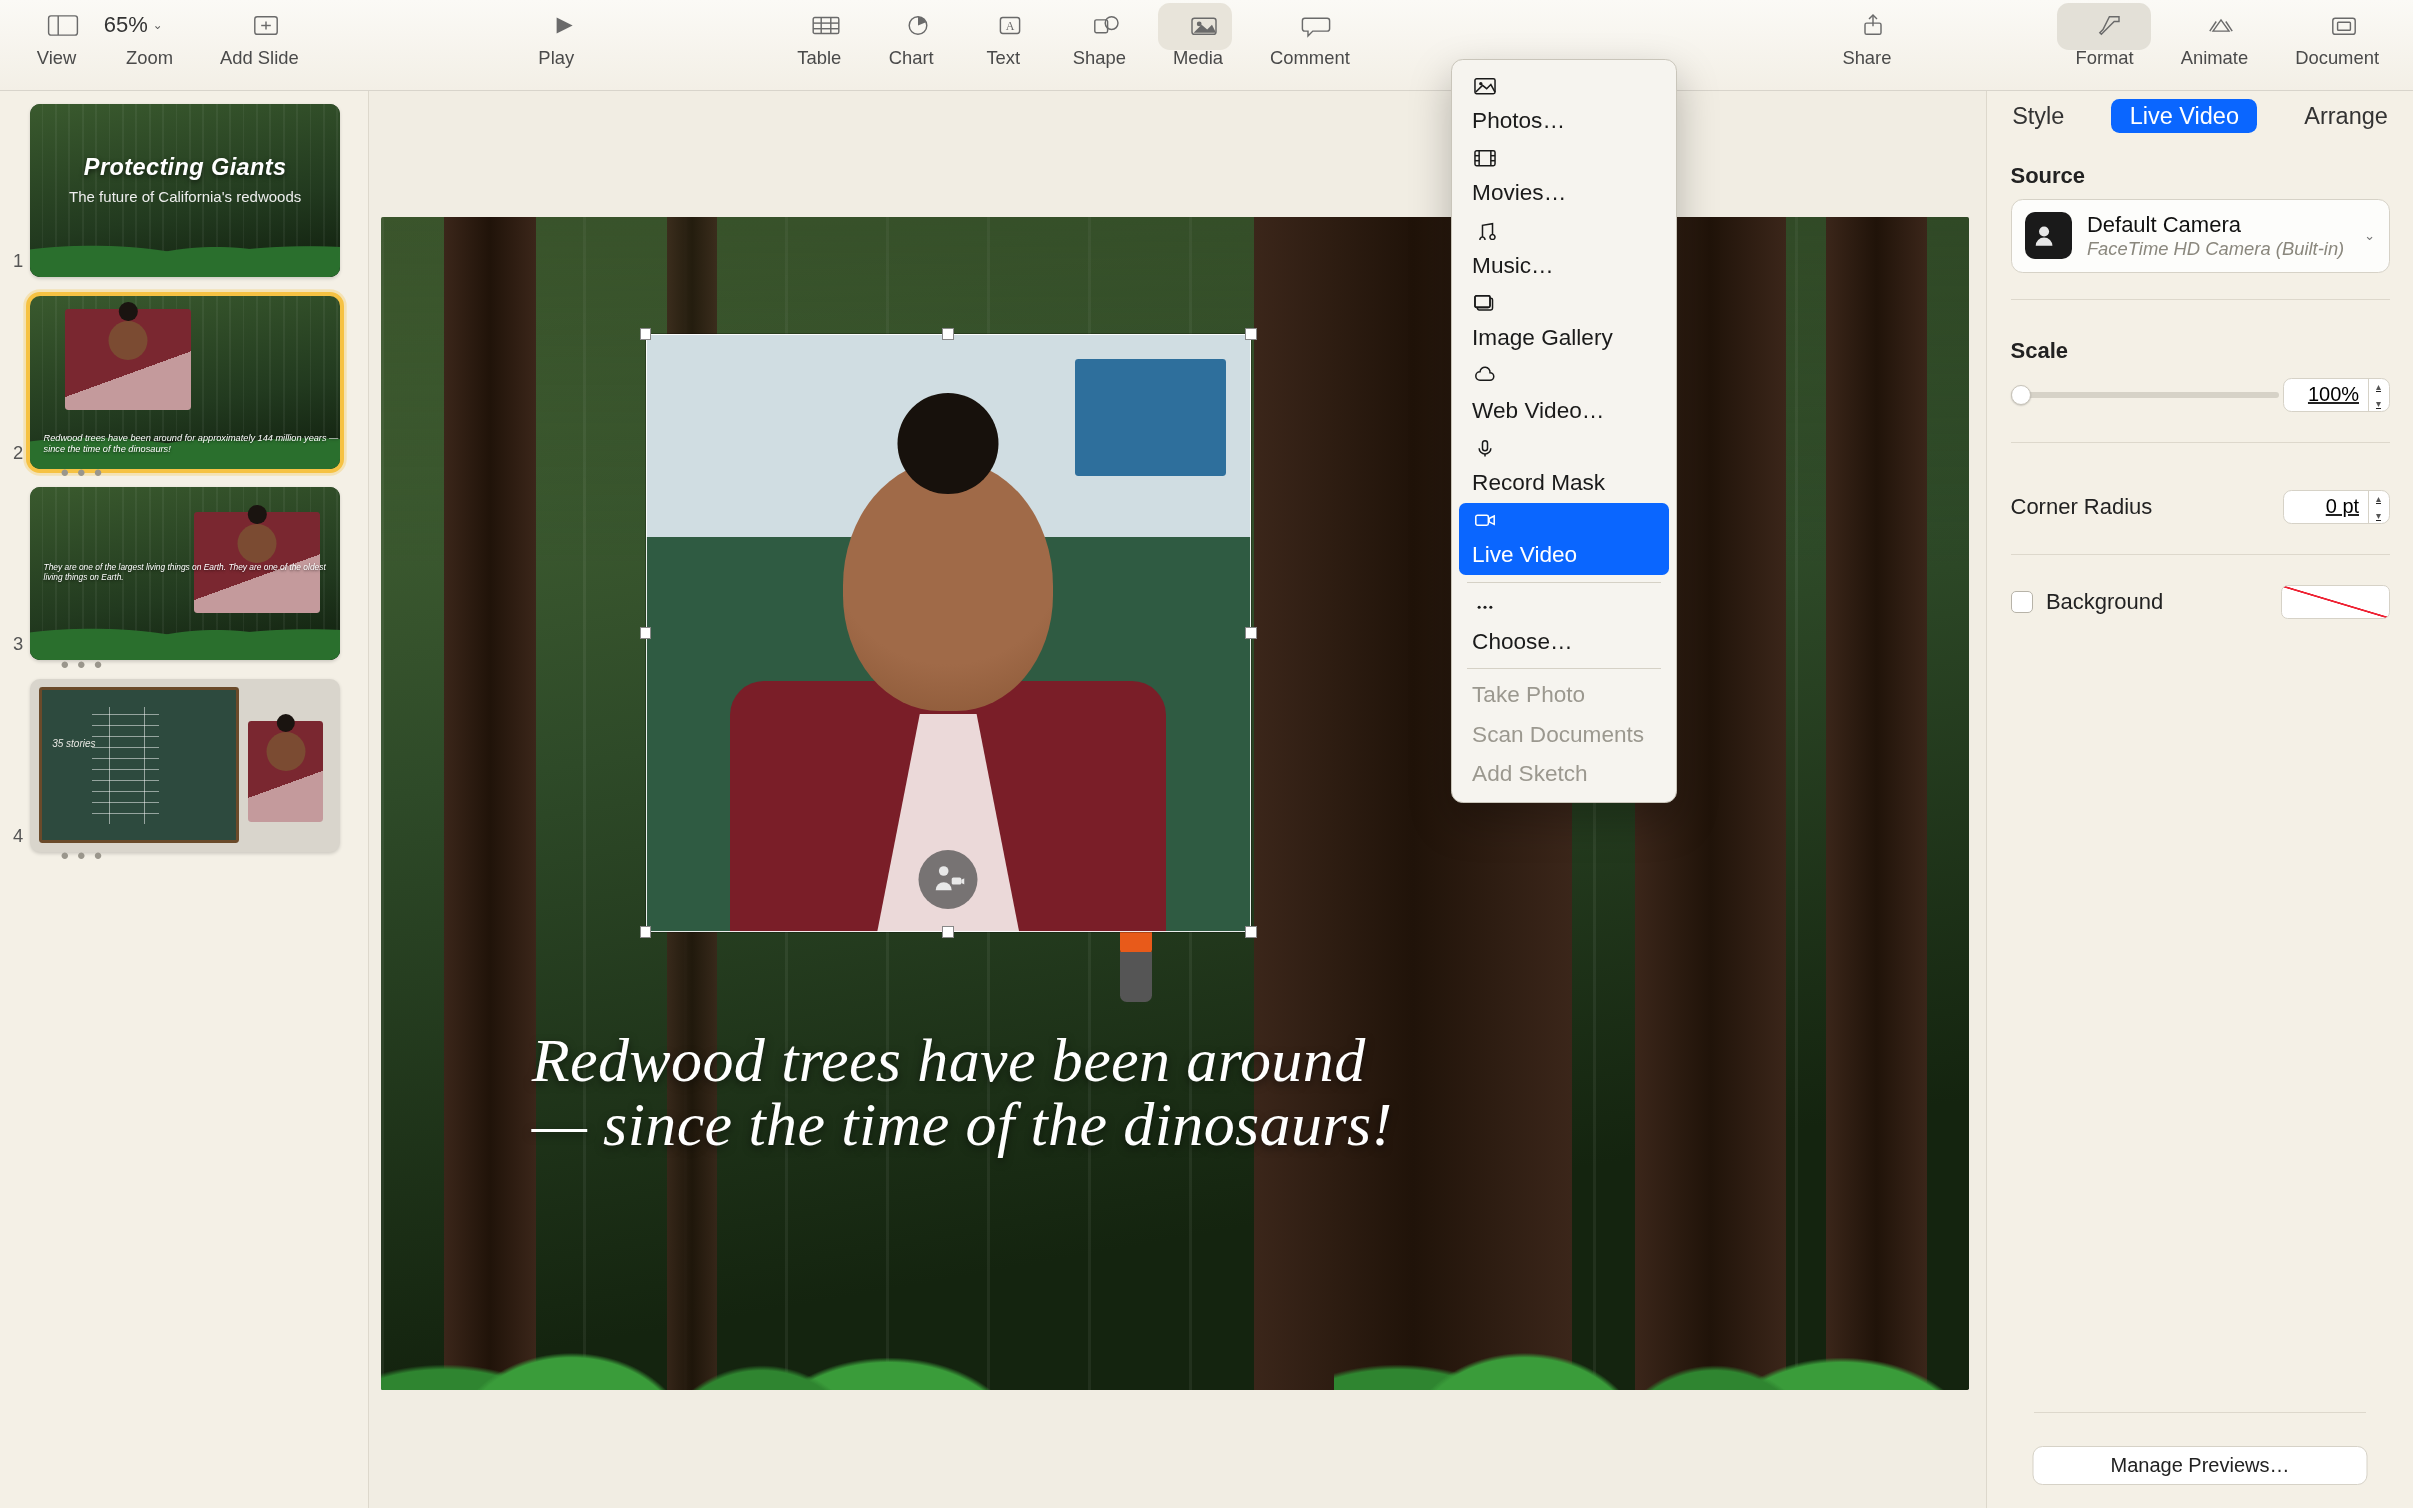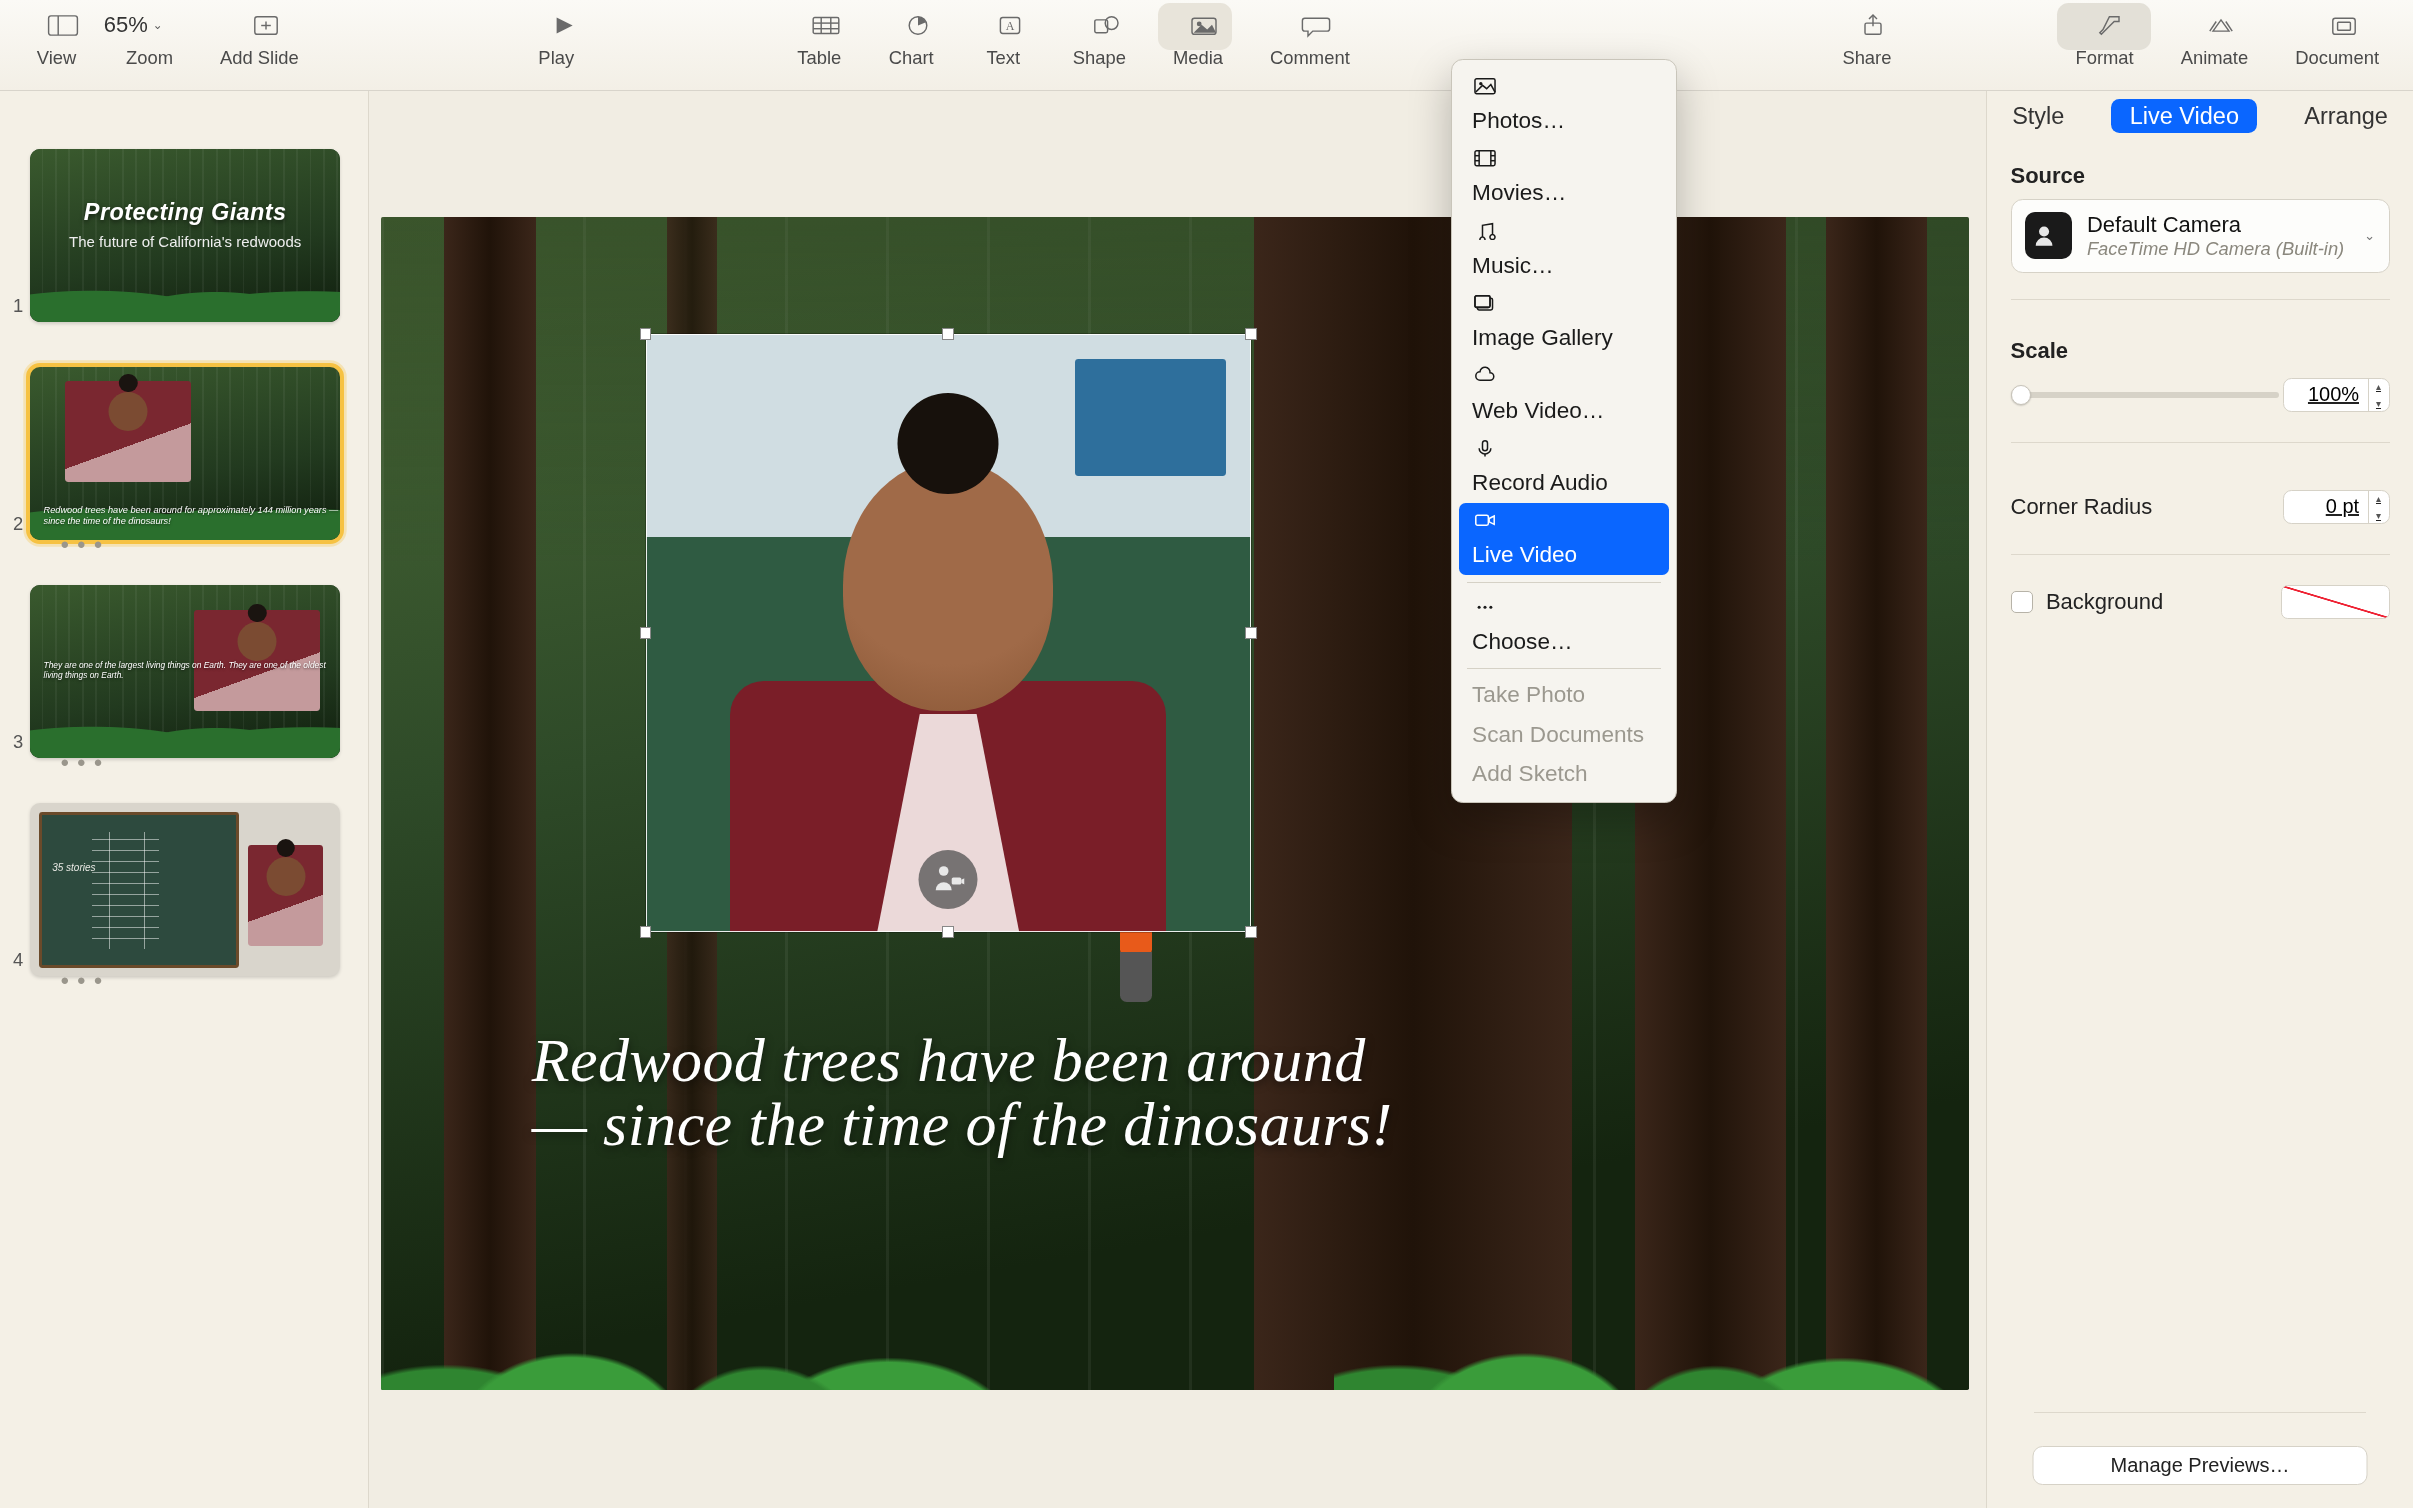--- a/index.html
+++ b/index.html
@@ -27,21 +27,21 @@
   .media-btn-wrap .tool-glyph, .media-btn-wrap span {position:relative; z-index:1;}
 
   .format-btn-wrap { position:relative; }
   .format-btn-bg { position:absolute; top:-5px; left:-18.4px; width:94px; height:47px; border-radius:11.7px; background:#e3e0d7;}
   .format-btn-wrap .tool-glyph, .format-btn-wrap span {position:relative; z-index:1;}
 
   
   .slides-pane { position:absolute; top:91px; left:0; width:369px; bottom:0; background:#f4f0e6; border-right:0.8px solid #ddd8cc; padding:13.4px 10px 13.4px 6.7px; overflow:hidden;}
   .slide-thumb { position:relative; margin:0 0 18.4px 23.5px; }
   .slide-num { position:absolute; left:-27px; bottom:5px; font-size:18.4px; color:#555; width:20px; text-align:right;}
-  .thumb-box { width:310px; height:173px; border-radius:10px; background:#254226; position:relative; overflow:hidden; box-shadow:0 1.7px 3.4px rgba(0,0,0,.15);margin-top:45px;}
+  .thumb-box { width:310px; height:173px; border-radius:10px; background:#254226; position:relative; overflow:hidden; box-shadow:0 1.7px 3.4px rgba(0,0,0,.15);}
   .slide-thumb.selected .thumb-box { outline:5px solid #f6c243; outline-offset:-1.7px; box-shadow:0 0 0 6.7px rgba(246,194,67,.3);}
   .thumb-box .stripes { position:absolute; inset:0; background:
      repeating-linear-gradient(90deg, rgba(255,255,255,0) 0 11.7px, rgba(255,255,255,.05) 11.7px 13.4px),
      linear-gradient(170deg,#3a5a2e 0%, #223a1f 60%, #0f1d0d 100%);}
   .thumb-box .ferns { position:absolute; left:0; right:0; bottom:0; height:59px; background:
      radial-gradient(ellipse at 20% 110%, #2a6f2d 0 40%, transparent 41%),
      radial-gradient(ellipse at 60% 115%, #2a6f2d 0 40%, transparent 41%),
      radial-gradient(ellipse at 90% 112%, #2a6f2d 0 40%, transparent 41%);} 
   .thumb-title { position:absolute; top:50px; left:0; right:0; text-align:center; color:#fff; font-style:italic; font-size:23.5px; font-weight:600; letter-spacing:0.4px; text-shadow:0 1.7px 5px rgba(0,0,0,.6);} 
   .thumb-sub { position:absolute; top:84px; left:0; right:0; text-align:center; color:#eee; font-size:15px;}
@@ -340,21 +340,21 @@
     <span>Web Video…</span>
   </div>
   <div class="menu-item">
     <span class="mi-icon">
         <svg viewBox="0 0 26 22">
           <rect x="10" y="2" width="6" height="12" rx="3"></rect>
           <path d="M6 11 a7 7 0 0 0 14 0"></path>
           <line x1="13" y1="18" x2="13" y2="21"></line>
         </svg>
       </span>
-    <span>Record Audio</span>
+    <span>Record Mask</span>
   </div>
   <div class="menu-item highlight">
     <span class="mi-icon">
         <svg viewBox="0 0 26 22">
           <rect x="2" y="5" width="15" height="12" rx="2"></rect>
           <polygon points="18,9 24,6 24,16 18,13"></polygon>
         </svg>
       </span>
     <span>Live Video</span>
   </div>

